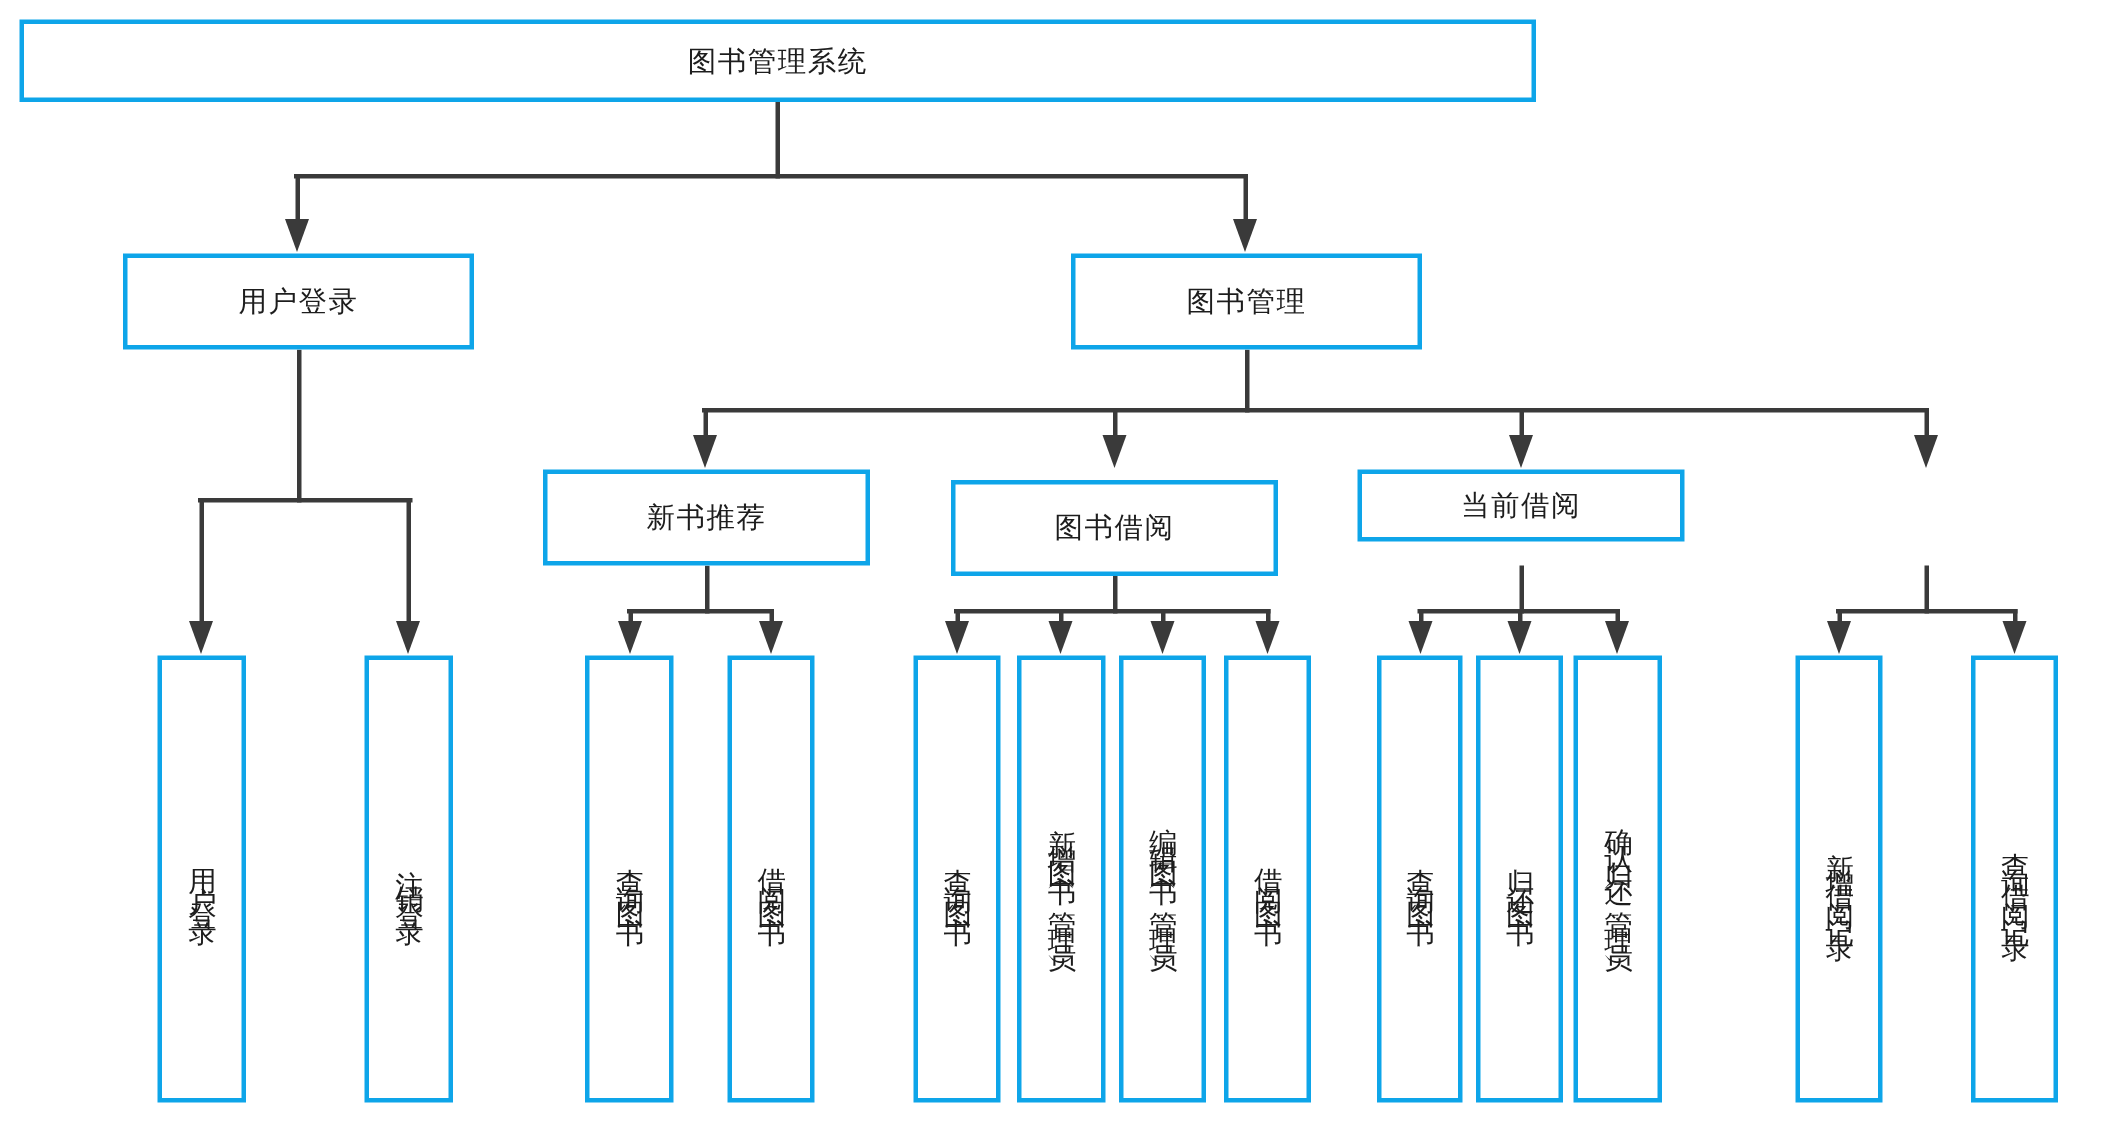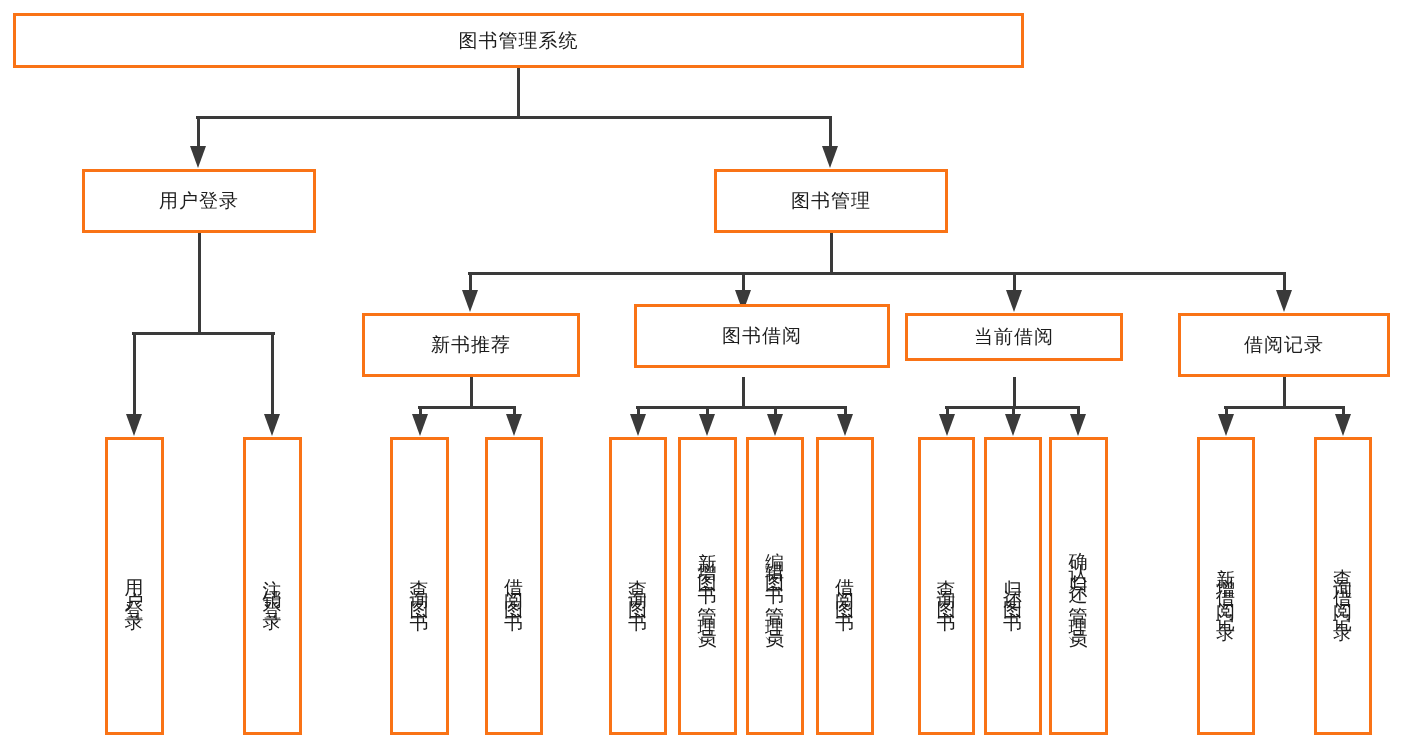--- a/index.html
+++ b/index.html
@@ -9,21 +9,21 @@
     --bg:#ffffff;
   }
   html,body{margin:0;padding:0;background:var(--bg);}
   .stage{
     position:relative;width:1405px;height:747px;background:var(--bg);
     font-family:"Liberation Sans","DejaVu Sans",sans-serif;color:var(--ink);
     overflow:hidden;
   }
   .box{
     position:absolute;box-sizing:border-box;background:#fff;
-    border:3px solid #f97316;display:flex;align-items:center;justify-content:center;
+    border:3px solid #0ea5e9;display:flex;align-items:center;justify-content:center;
     z-index:2;font-size:19px;letter-spacing:1px;color:var(--ink);
   }
   .leaf span{
     writing-mode:vertical-rl;line-height:1;letter-spacing:11px;font-size:19px;
   }
   .hline,.vline{position:absolute;background:var(--line);z-index:1;}
   .arrowhead{
     position:absolute;width:0;height:0;z-index:1;
     border-left:8px solid transparent;border-right:8px solid transparent;
     border-top:22px solid var(--line);
@@ -45,28 +45,25 @@
   <div class="box" style="left:82px;top:169px;width:234px;height:64px">
     <span>用户登录</span>
   </div>
   <div class="box" style="left:714px;top:169px;width:234px;height:64px">
     <span>图书管理</span>
   </div>
 
   <div class="box" style="left:362px;top:313px;width:218px;height:64px">
     <span>新书推荐</span>
   </div>
-  <div class="box" style="left:634px;top:304px;width:256px;height:64px">
+  <div class="box" style="left:634px;top:320px;width:218px;height:64px">
     <span>图书借阅</span>
   </div>
   <div class="box" style="left:905px;top:313px;width:218px;height:48px">
     <span>当前借阅</span>
-  </div>
-  <div class="box" style="left:1178px;top:313px;width:212px;height:64px">
-    <span>借阅记录</span>
   </div>
 
   <div class="box leaf" style="left:105px;top:437px;width:59px;height:298px">
     <span>用户登录</span>
   </div>
   <div class="box leaf" style="left:243px;top:437px;width:59px;height:298px">
     <span>注销登录</span>
   </div>
   <div class="box leaf" style="left:390px;top:437px;width:59px;height:298px">
     <span>查询图书</span>

